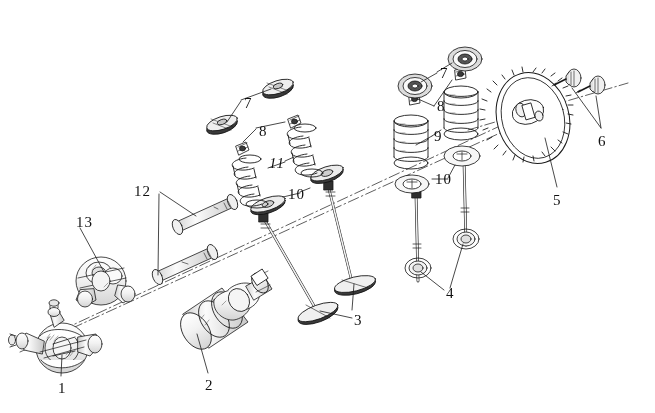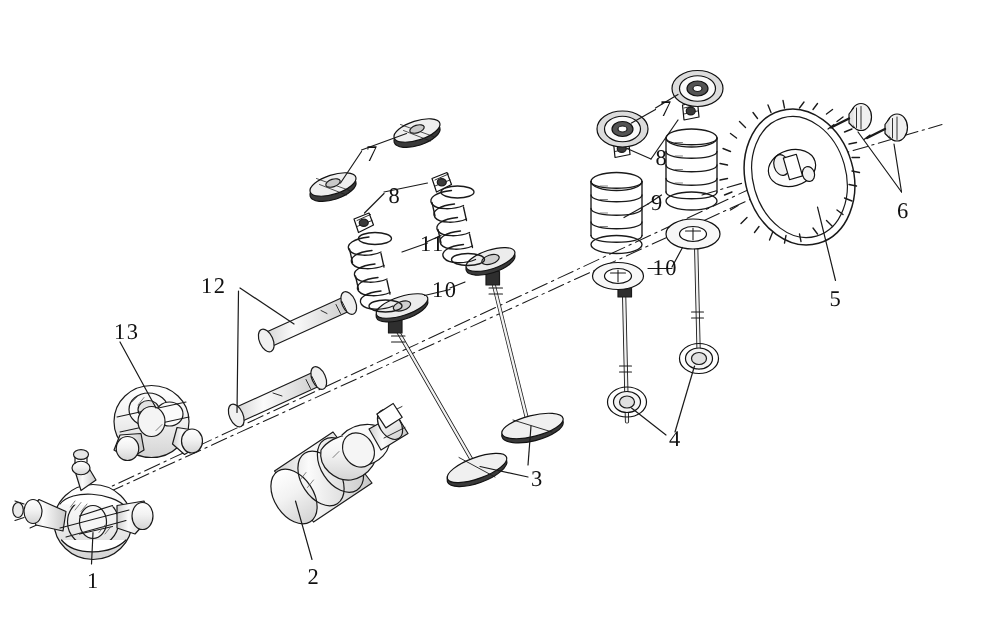--- a/index.html
+++ b/index.html
@@ -393,17 +393,17 @@
 <div class="callout" style="left:446px; top:286px;">4</div>
 <div class="callout" style="left:553px; top:193px;">5</div>
 <div class="callout" style="left:598px; top:134px;">6</div>
 <div class="callout" style="left:244px; top:96px;">7</div>
 <div class="callout" style="left:440px; top:66px;">7</div>
 <div class="callout" style="left:259px; top:124px;">8</div>
 <div class="callout" style="left:437px; top:99px;">8</div>
 <div class="callout" style="left:434px; top:129px;">9</div>
 <div class="callout" style="left:288px; top:187px;">10</div>
 <div class="callout" style="left:435px; top:172px;">10</div>
-<div class="callout" style="left:280px; top:156px;">11</div>
+<div class="callout" style="left:269px; top:156px;font-style:italic;">11</div>
 <div class="callout" style="left:134px; top:184px;">12</div>
 <div class="callout" style="left:76px;  top:215px;">13</div>
 
 </div>
 
 </body></html>

